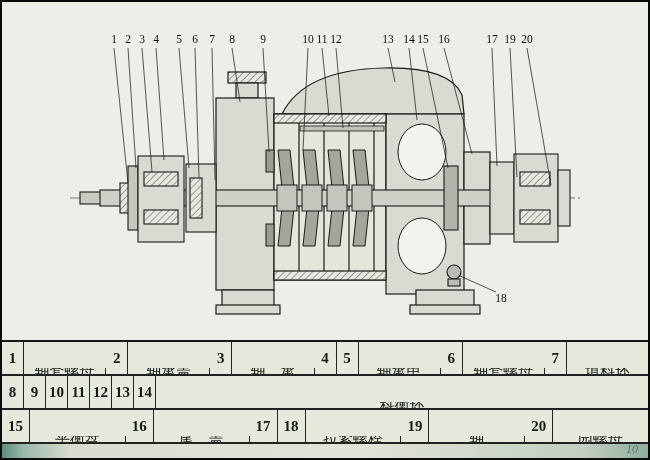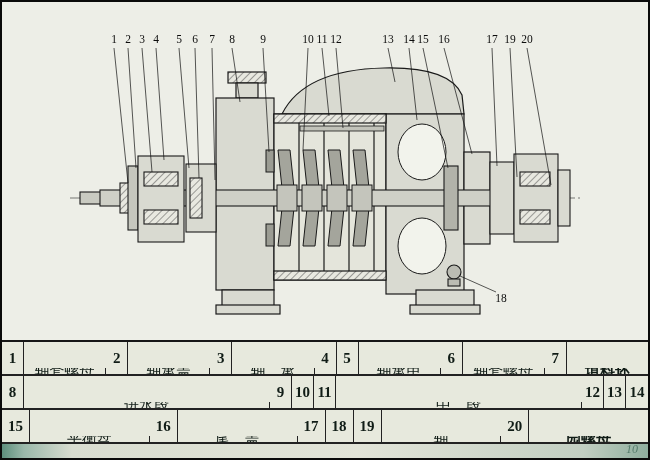--- a/index.html
+++ b/index.html
@@ -18,21 +18,21 @@
   }
   .trow{display:flex;height:32px;flex:0 0 auto;border-bottom:2px solid #222;}
   .cell{
     display:flex;align-items:center;justify-content:center;
     border-right:1.6px solid #222;font-size:15px;color:#101c16;
     white-space:pre;overflow:hidden;box-sizing:border-box;
   }
   .cell.num{flex:0 0 22px;font-weight:700;}
   .cell.name{flex:1 1 0;margin-top:26px;}
   .trow.r3 .cell.num{flex-basis:28px;}
-  .trow .cell:last-child{border-right:none;font-weight:bold;}
+  .trow .cell:last-child{border-right:none;}
   .partial-row{
     flex:1 1 auto;position:relative;
     background:linear-gradient(90deg,#5e8f7d 0px,#9ab8aa 22px,#d9ddd0 70px,#e2e4d8 55%,#c2cfc2 90%,#8fae9e 100%);
   }
   .page-num-faint{
     position:absolute;right:10px;bottom:1px;font-size:12px;
     color:#2e5a4a;opacity:.65;font-style:italic;
   }
 </style>
 </head>
@@ -187,37 +187,37 @@
       <div class="cell num">5</div>
       <div class="cell name">轴承甲</div>
       <div class="cell num">6</div>
       <div class="cell name">轴套螺母</div>
       <div class="cell num">7</div>
       <div class="cell name">填料环</div>
     </div>
 
     <div class="trow r2">
       <div class="cell num">8</div>
-      <div class="cell name">进水段</div>
       <div class="cell num">9</div>
       <div class="cell num">10</div>
       <div class="cell num">11</div>
-      <div class="cell name">中　段</div>
       <div class="cell num">12</div>
       <div class="cell num">13</div>
       <div class="cell num">14</div>
+      <div class="cell name">科衡环</div>
     </div>
 
     <div class="trow r3">
       <div class="cell num">15</div>
       <div class="cell name">平衡盘</div>
       <div class="cell num">16</div>
       <div class="cell name">尾　盖</div>
       <div class="cell num">17</div>
       <div class="cell num">18</div>
+      <div class="cell name">拉紧螺栓</div>
       <div class="cell num">19</div>
       <div class="cell name">轴</div>
       <div class="cell num">20</div>
       <div class="cell name">园螺母</div>
     </div>
 
     <div class="partial-row">
       <span class="page-num-faint">10</span>
     </div>
   </div>

